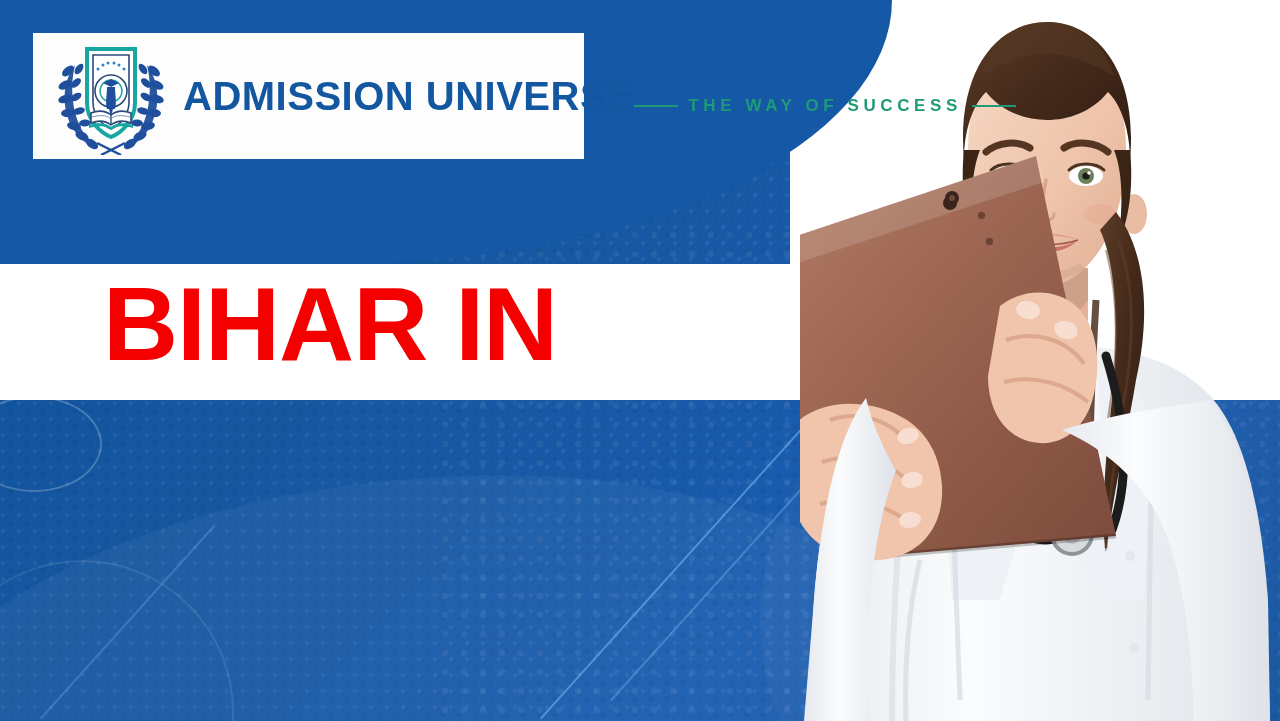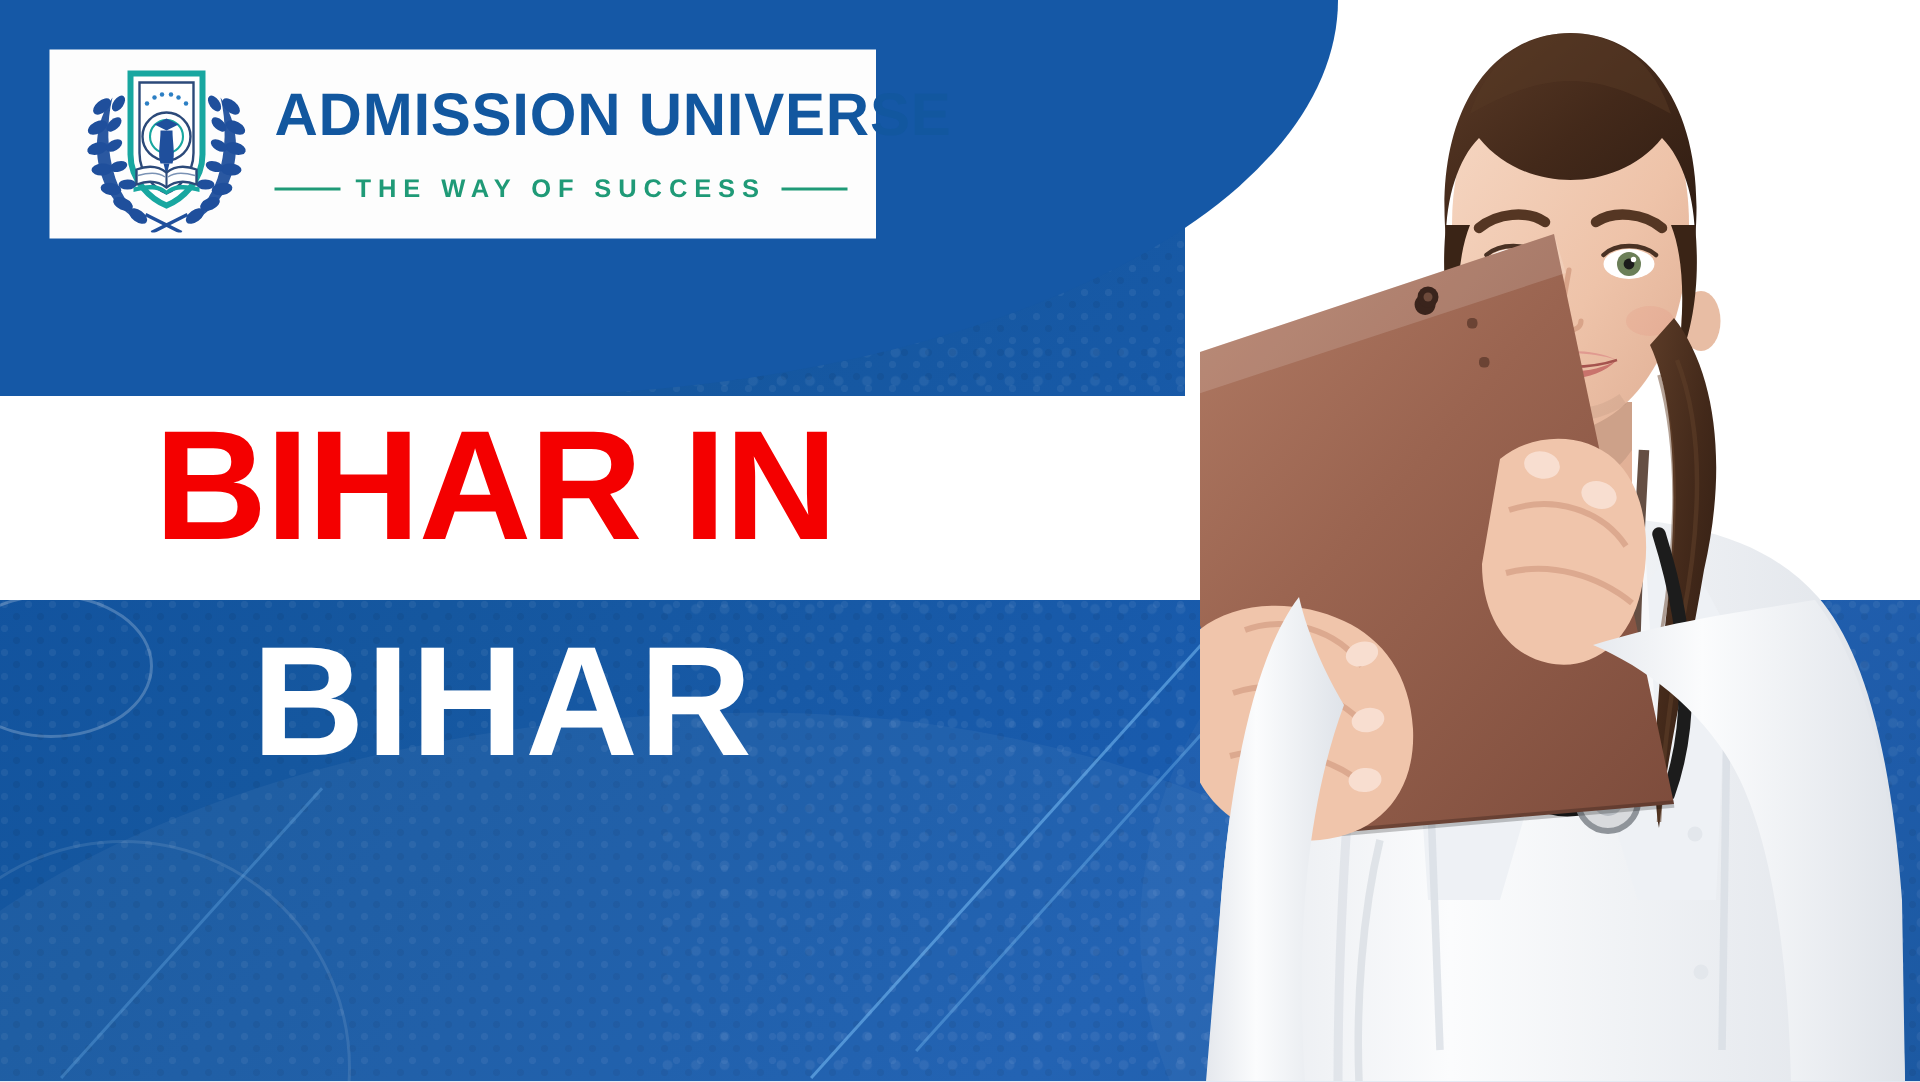--- a/index.html
+++ b/index.html
@@ -147,21 +147,21 @@
   }
   .logo-emblem {
     width: 120px;
     height: 118px;
     flex: 0 0 120px;
     margin-left: 12px;
   }
   .logo-text {
     margin-left: 12px;
     display: flex;
-    flex-direction: column;
+    flex-direction: row;
     justify-content: center;
   }
   .logo-title {
     color: #12579f;
     font-weight: bold;
     font-size: 40px;
     letter-spacing: 0.5px;
     line-height: 1;
     white-space: nowrap;
   }
@@ -472,15 +472,14 @@
       <div class="logo-title">ADMISSION UNIVERSE</div>
       <div class="logo-tagline-row">
         <span class="tag-rule"></span>
         <span class="logo-tagline">THE WAY OF SUCCESS</span>
         <span class="tag-rule"></span>
       </div>
     </div>
   </div>
 
   <div class="headline-top">BIHAR IN</div>
-  <div class="headline-bottom">BIHAR</div>
 
 </div>
 
 </body></html>

